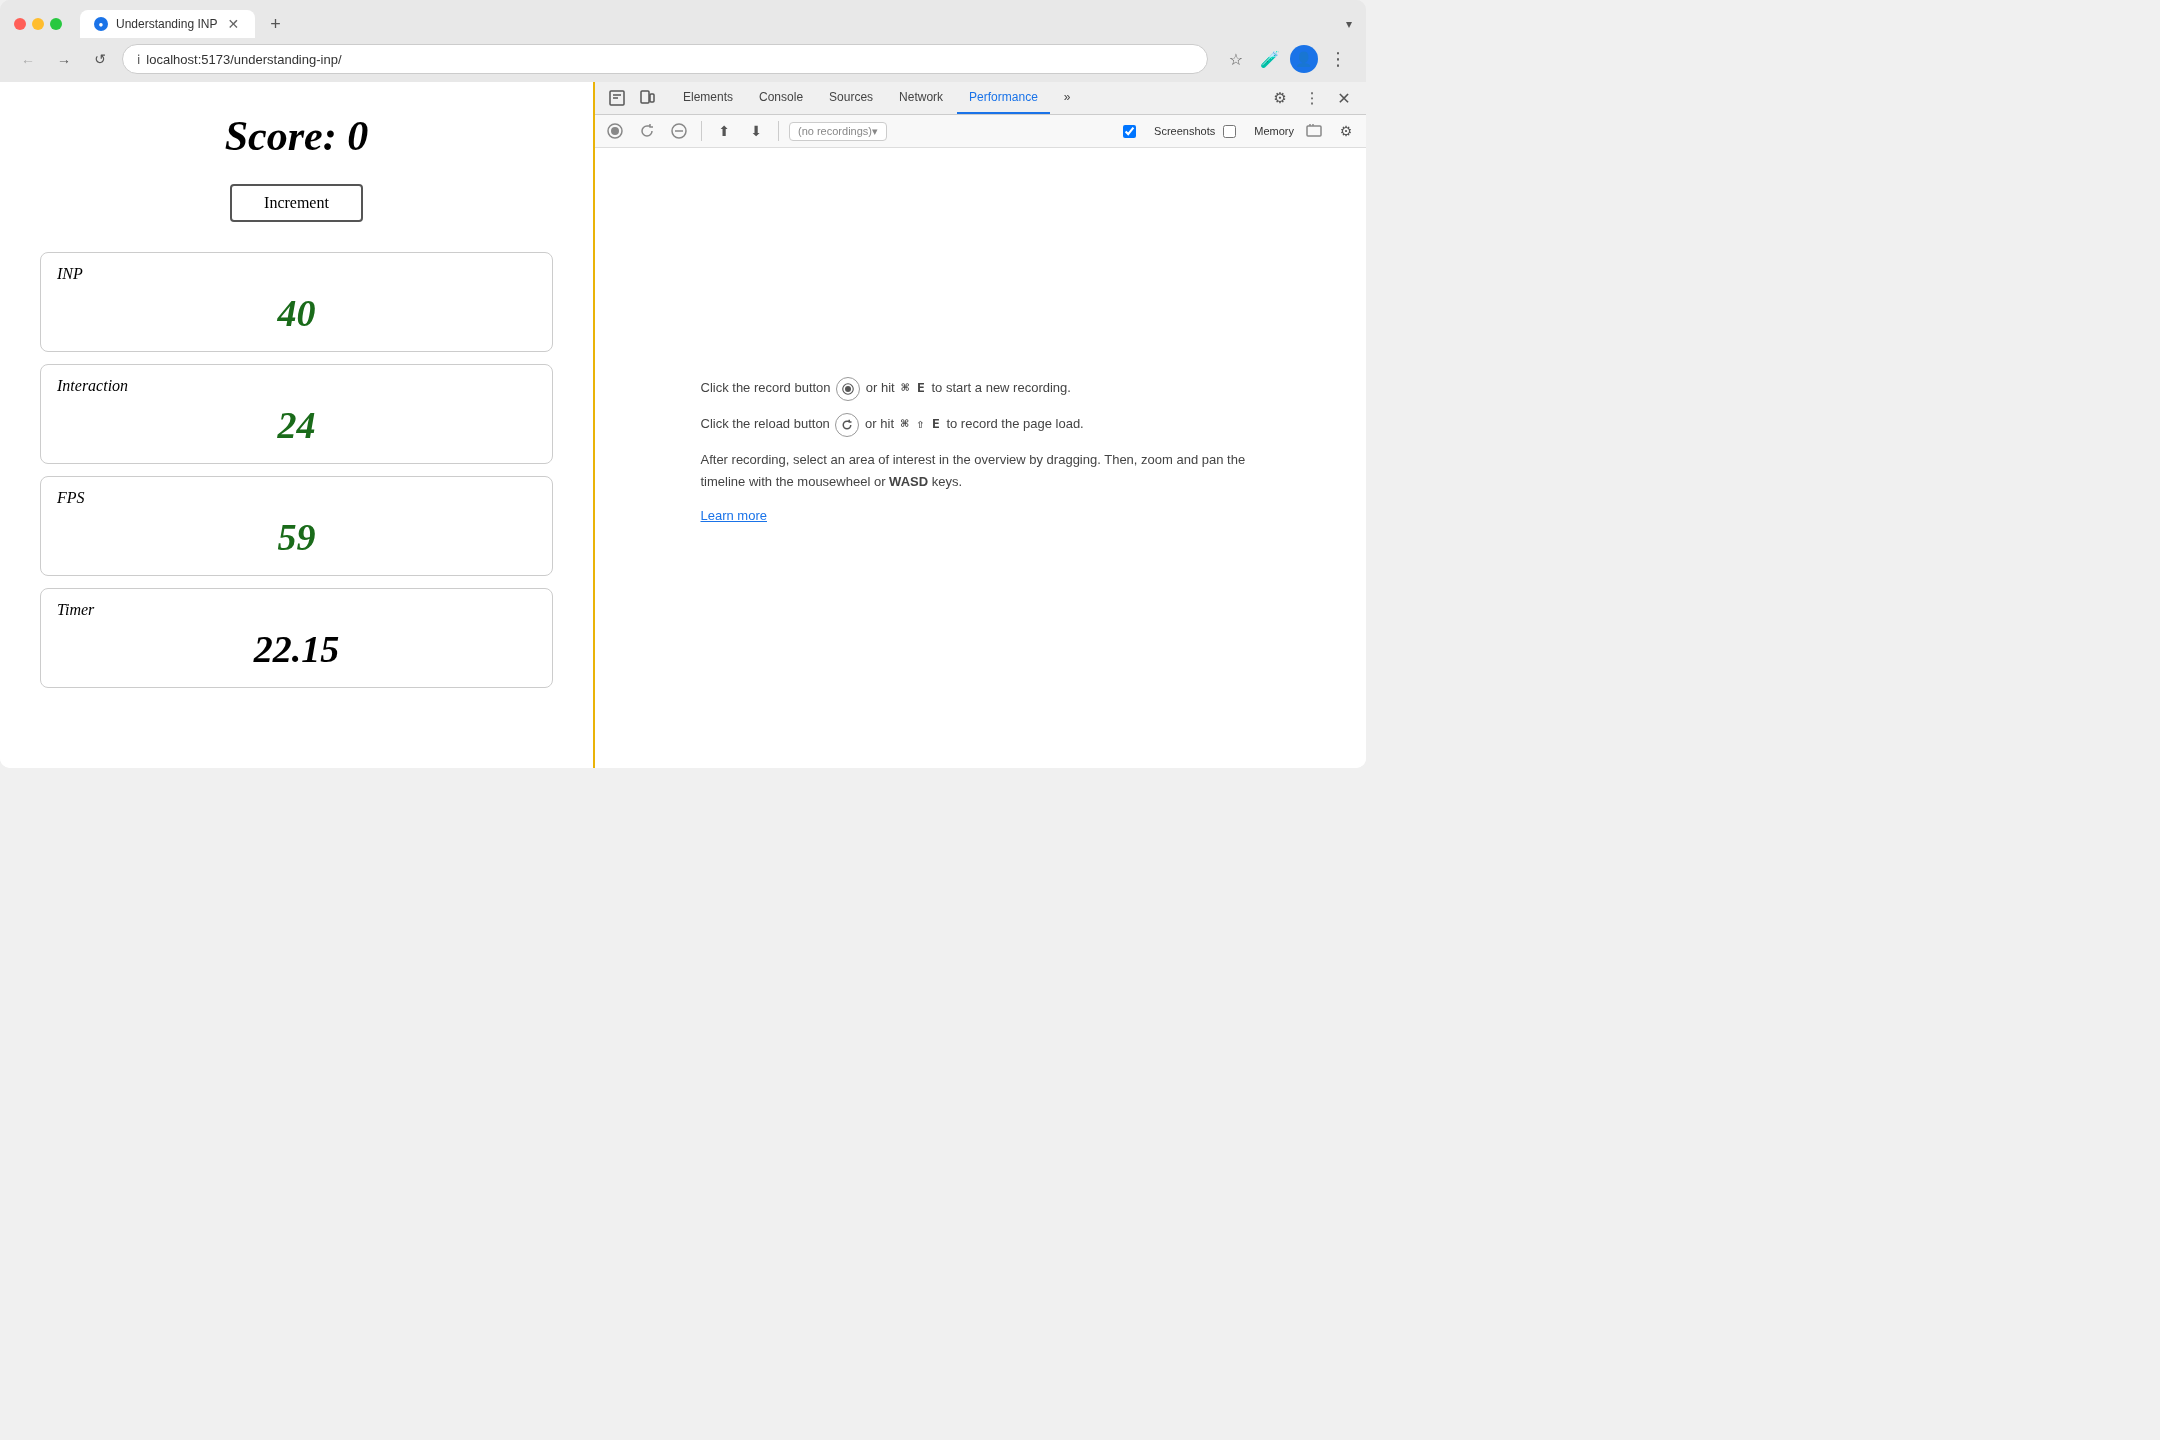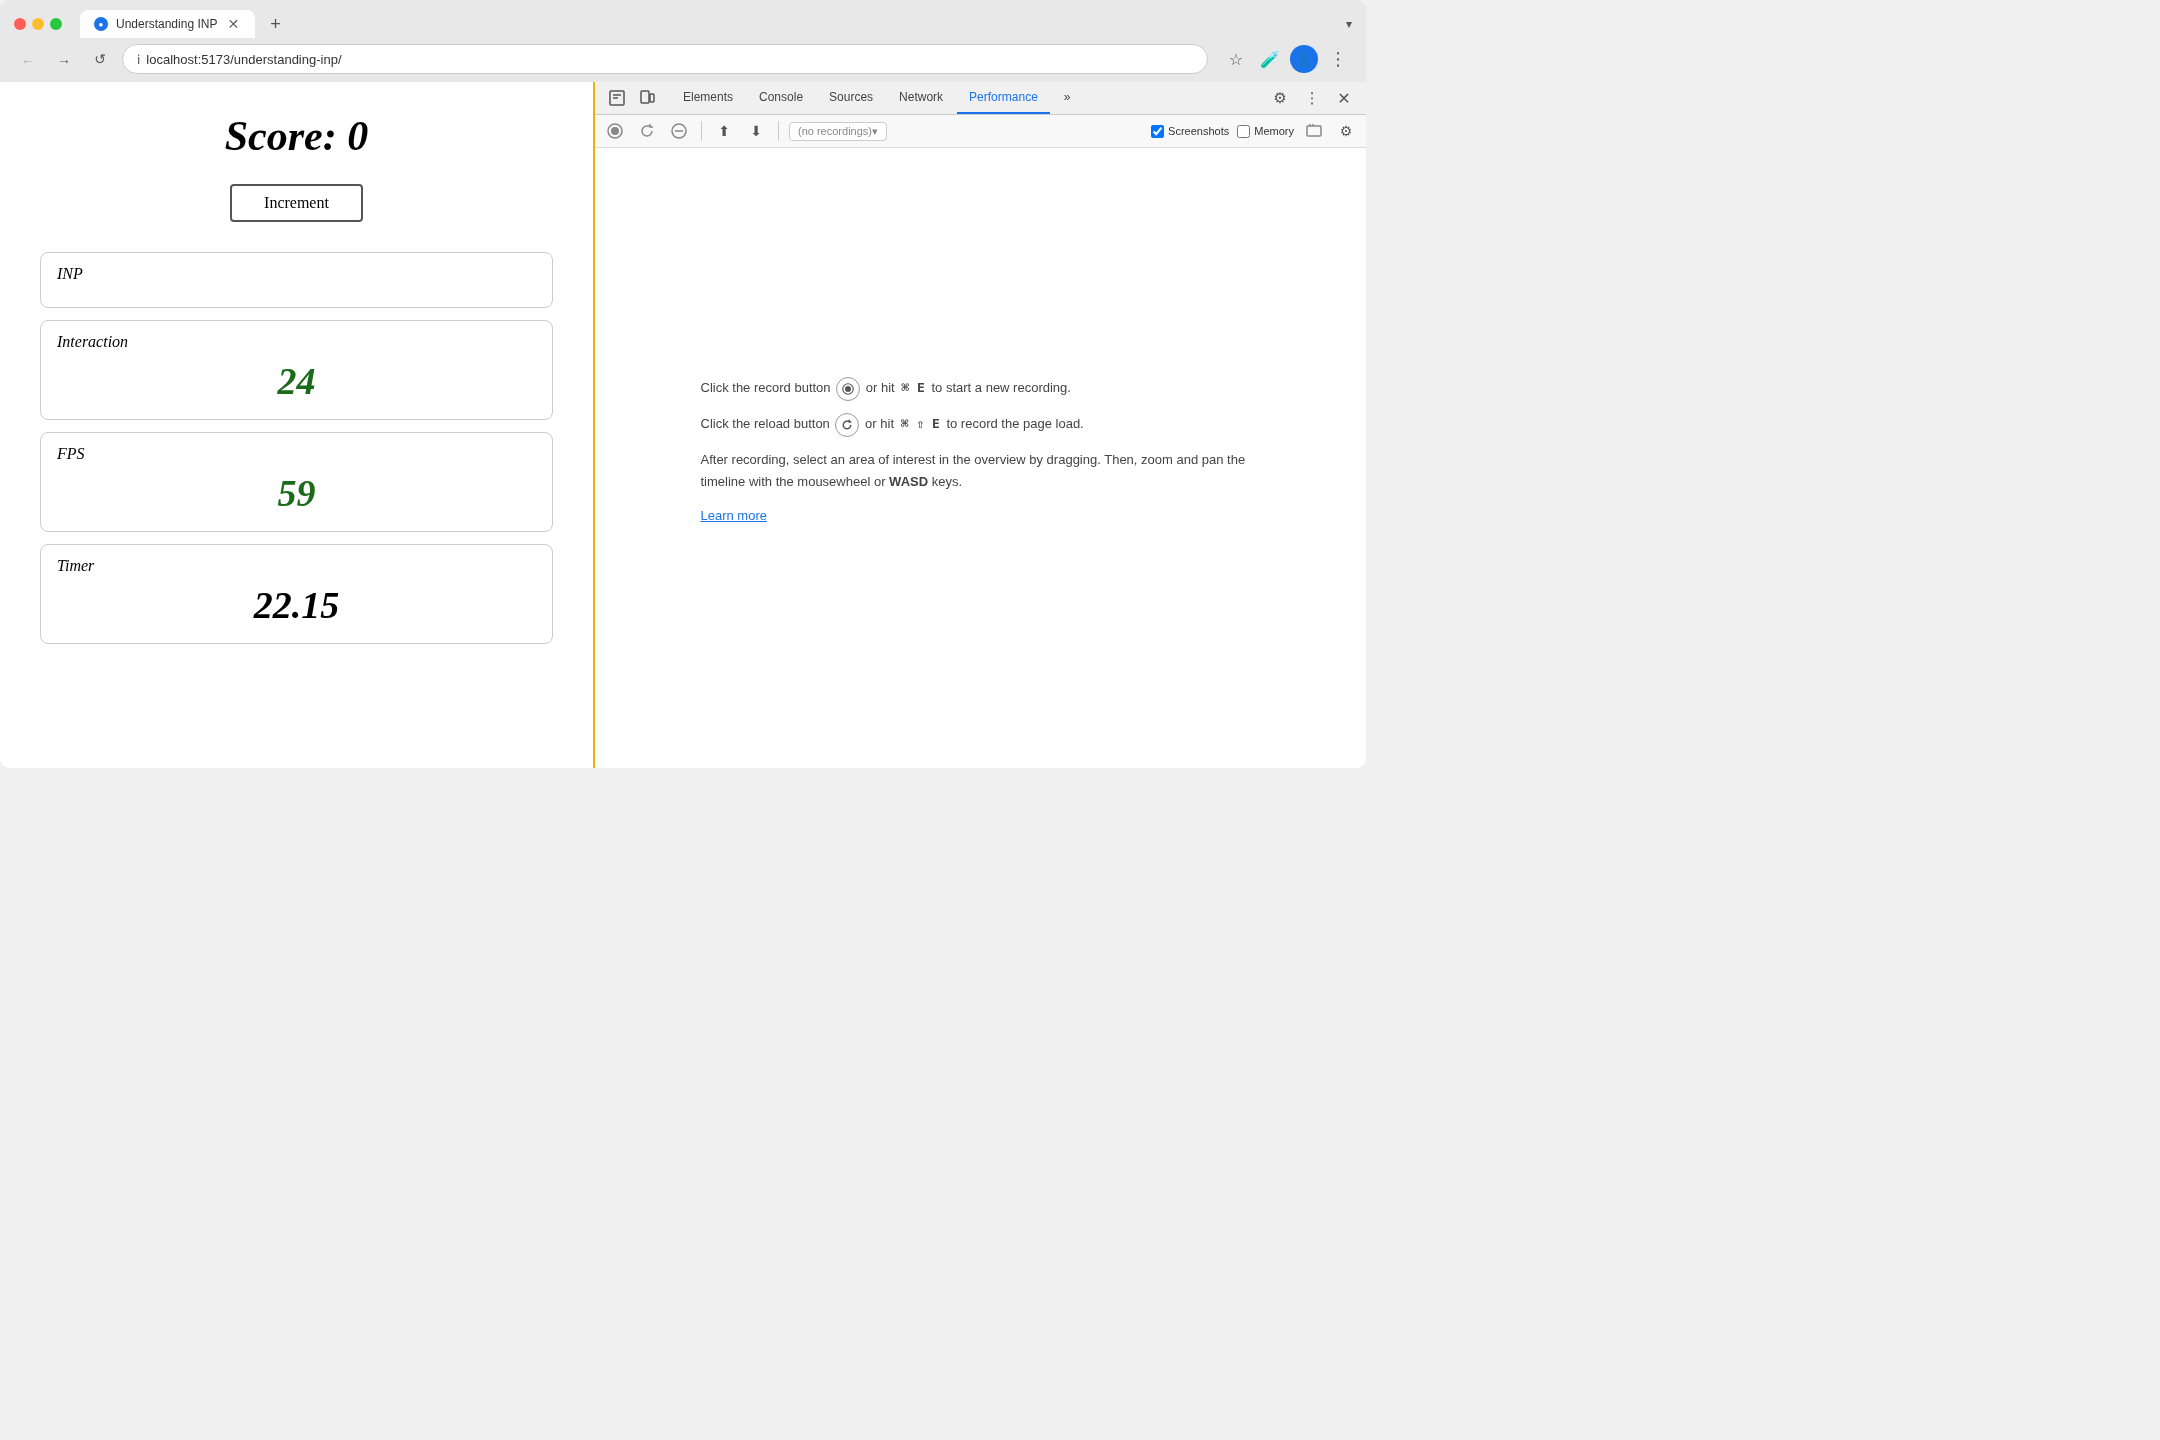--- a/index.html
+++ b/index.html
@@ -335,21 +335,21 @@
       border-radius: 4px;
       padding: 2px 8px;
       font-size: 11px;
       color: #888;
       cursor: pointer;
     }
 
     .checkbox-group {
       display: flex;
       align-items: center;
-      gap: 4px;
+      gap: 18px;
       font-size: 11px;
       color: #333;
     }
 
     .devtools-content {
       flex: 1;
       display: flex;
       flex-direction: column;
       align-items: center;
       justify-content: center;
@@ -493,20 +493,21 @@
 
     <div class="webpage">
       <h1 class="score-heading">
         <span>Score:</span>&nbsp;<span>0</span>
       </h1>
 
       <button class="increment-btn">Increment</button>
 
       <div class="metric-card">
         <div class="metric-label">INP</div>
+        <div class="metric-value">40</div>
       </div>
 
       <div class="metric-card">
         <div class="metric-label">Interaction</div>
         <div class="metric-value">24</div>
       </div>
 
       <div class="metric-card">
         <div class="metric-label">FPS</div>
         <div class="metric-value">59</div>

